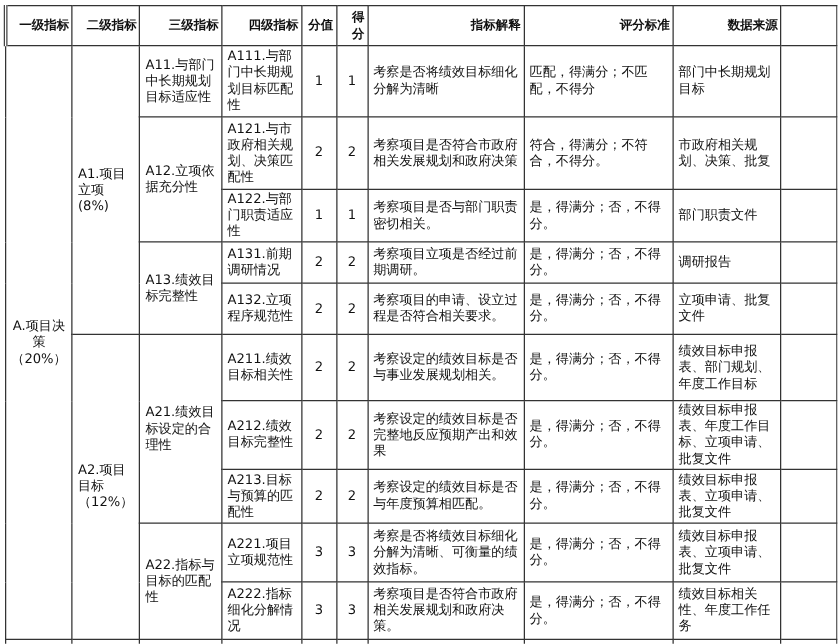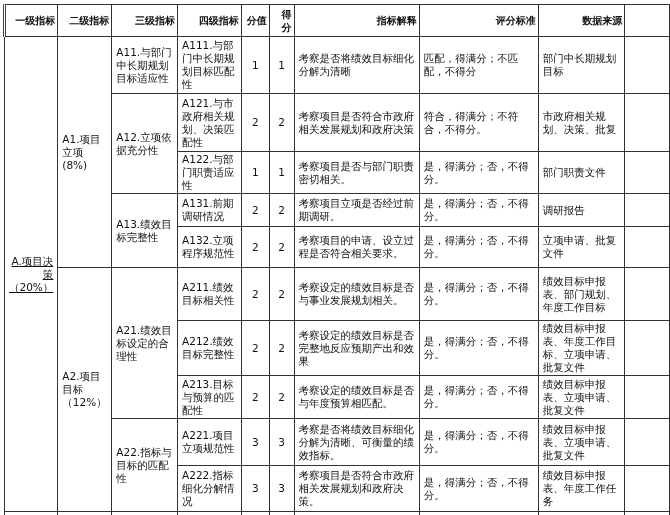--- a/index.html
+++ b/index.html
@@ -2,21 +2,21 @@
 <html><head>
 <meta charset="utf-8">
 <style>
   html, body { margin:0; padding:0; background:#ffffff; }
   body { width:670px; height:515px; overflow:hidden; position:relative;
          font-family:"DejaVu Sans", "Liberation Sans", sans-serif; color:#111; }
   table.grid { position:absolute; left:3px; top:4px; border-collapse:collapse;
                table-layout:fixed; font-size:10.5px; line-height:13px; }
   table.grid td, table.grid th { border:1px solid #333; padding:1px 4px; vertical-align:middle; overflow:hidden; }
   table.grid th { font-weight:bold; text-align:right; height:29px; font-size:10px; line-height:13px; padding:1px 2px; }
-  td.c { text-align:right;text-decoration:underline; }
+  td.c { text-align:center; }
   td.l { text-align:left; }
   td.num { text-align:center; }
   td.outer-left { border-left:3px double #444; }
   tr.cutoff td { height:10px; }
 </style>
 </head>
 <body>
 
 <table class="grid">
   <colgroup>
@@ -144,21 +144,21 @@
       <td class="l">绩效目标申报表、立项申请、批复文件</td>
       <td></td>
     </tr>
 
     <tr style="height:46px">
       <td class="l">A222.指标细化分解情况</td>
       <td class="num">3</td>
       <td class="num">3</td>
       <td class="l">考察项目是否符合市政府相关发展规划和政府决策。</td>
       <td class="l">是，得满分；否，不得分。</td>
-      <td class="l">绩效目标申报表、年度工作任务</td>
+      <td class="l">绩效目标相关性、年度工作任务</td>
       <td></td>
     </tr>
 
     <tr class="cutoff">
       <td class="outer-left"></td>
       <td></td>
       <td></td>
       <td></td>
       <td></td>
       <td></td>

